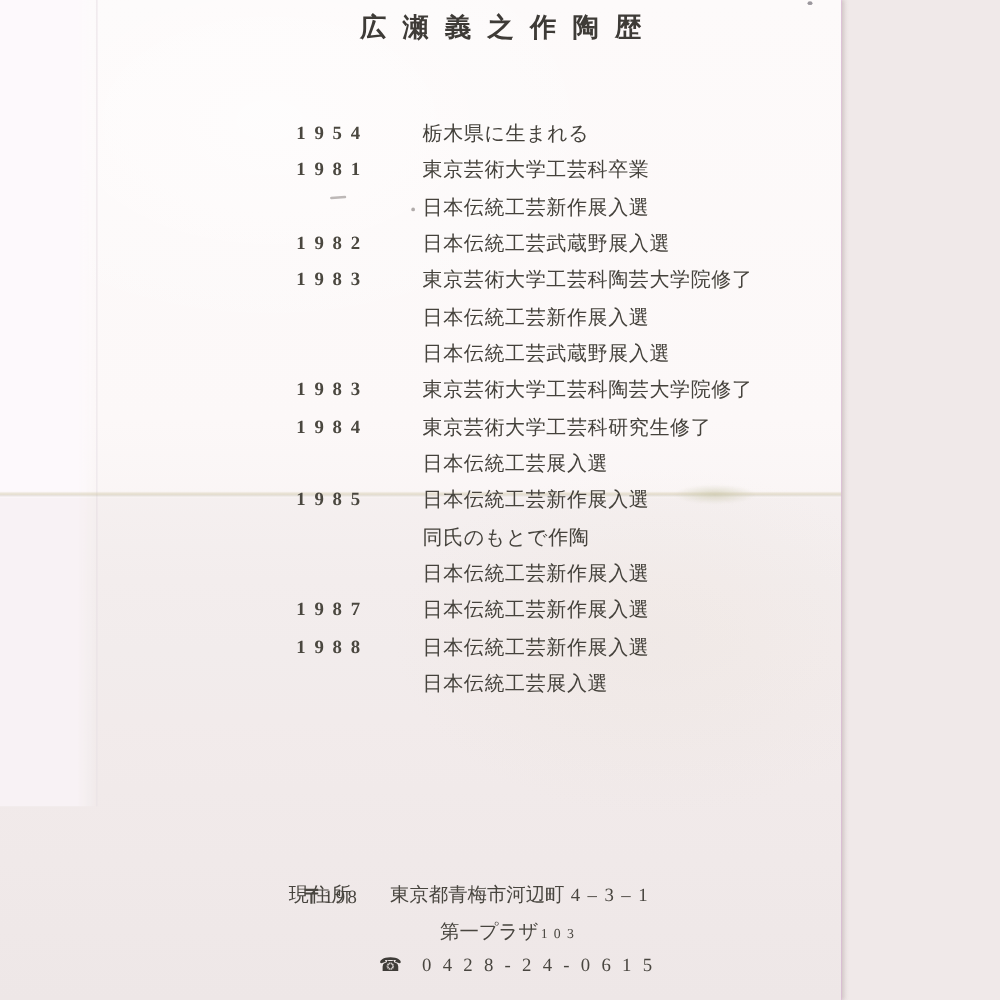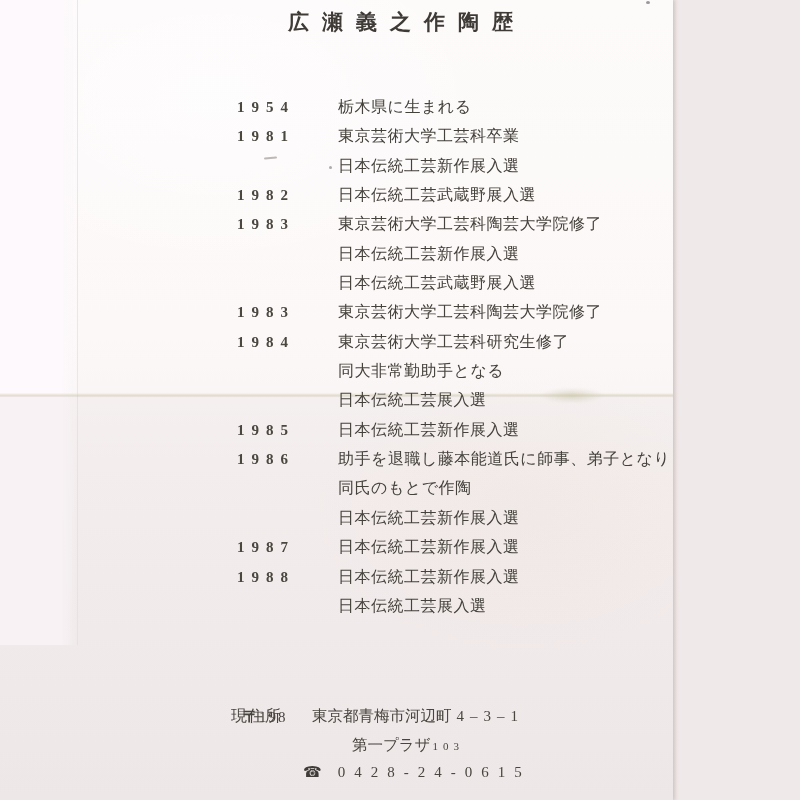--- a/index.html
+++ b/index.html
@@ -143,33 +143,25 @@
         <div class="career-row">
     <span class="career-year">1983</span>
     <span class="career-desc">東京芸術大学工芸科陶芸大学院修了</span>
   </div>
         <div class="career-row">
     <span class="career-year">1984</span>
     <span class="career-desc">東京芸術大学工芸科研究生修了</span>
   </div>
         <div class="career-row">
     <span class="career-year"></span>
-    <span class="career-desc">同大非常勤助手となる</span>
-  </div>
-        <div class="career-row">
-    <span class="career-year"></span>
     <span class="career-desc">日本伝統工芸展入選</span>
   </div>
         <div class="career-row">
     <span class="career-year">1985</span>
     <span class="career-desc">日本伝統工芸新作展入選</span>
-  </div>
-        <div class="career-row">
-    <span class="career-year">1986</span>
-    <span class="career-desc">助手を退職し藤本能道氏に師事、弟子となり</span>
   </div>
         <div class="career-row">
     <span class="career-year"></span>
     <span class="career-desc">同氏のもとで作陶</span>
   </div>
         <div class="career-row">
     <span class="career-year"></span>
     <span class="career-desc">日本伝統工芸新作展入選</span>
   </div>
         <div class="career-row">

